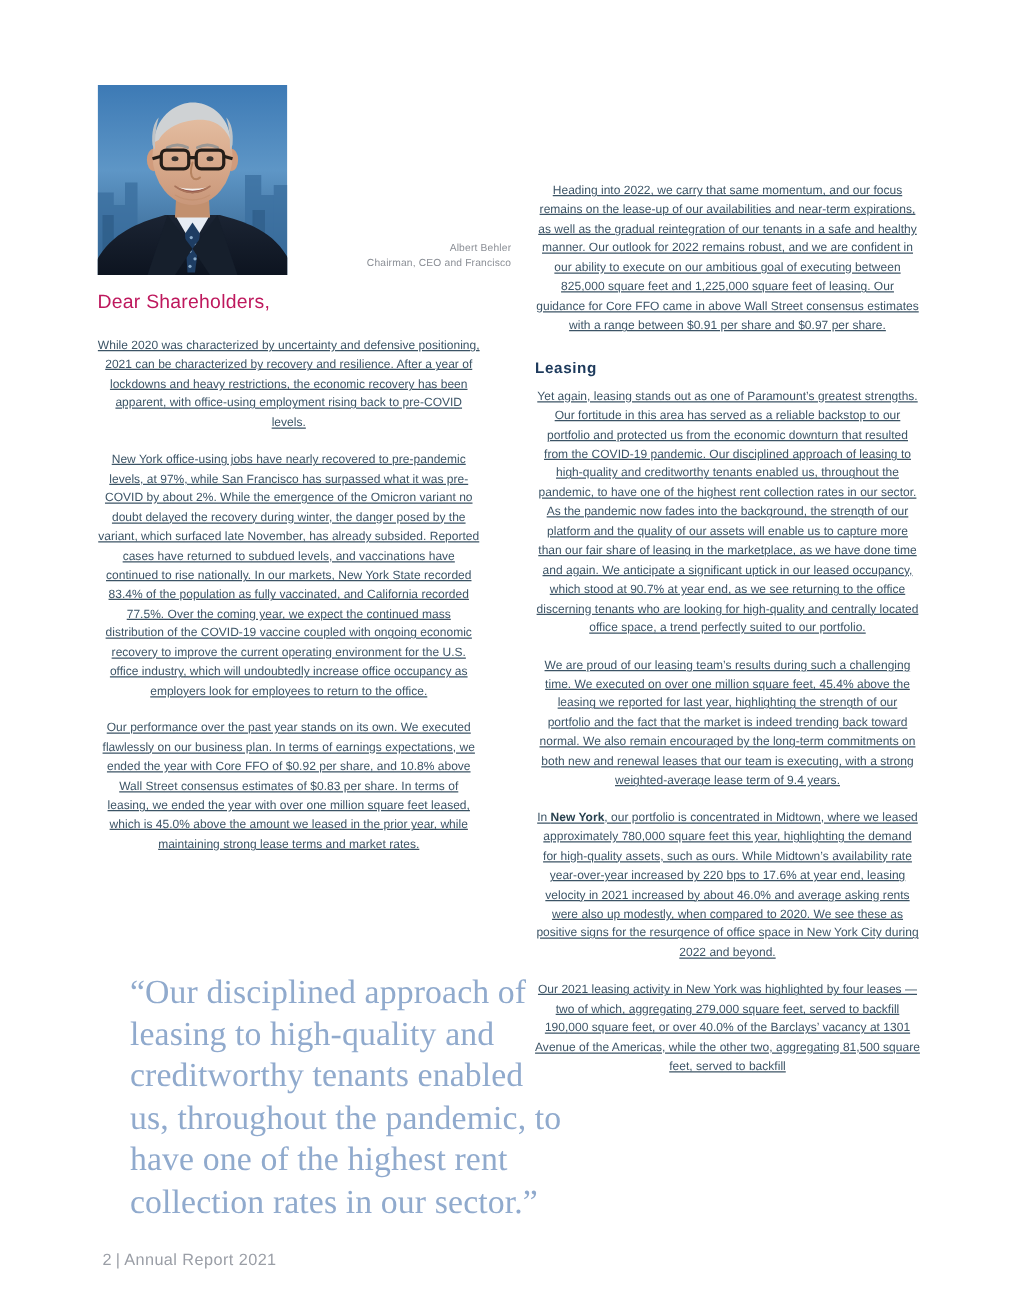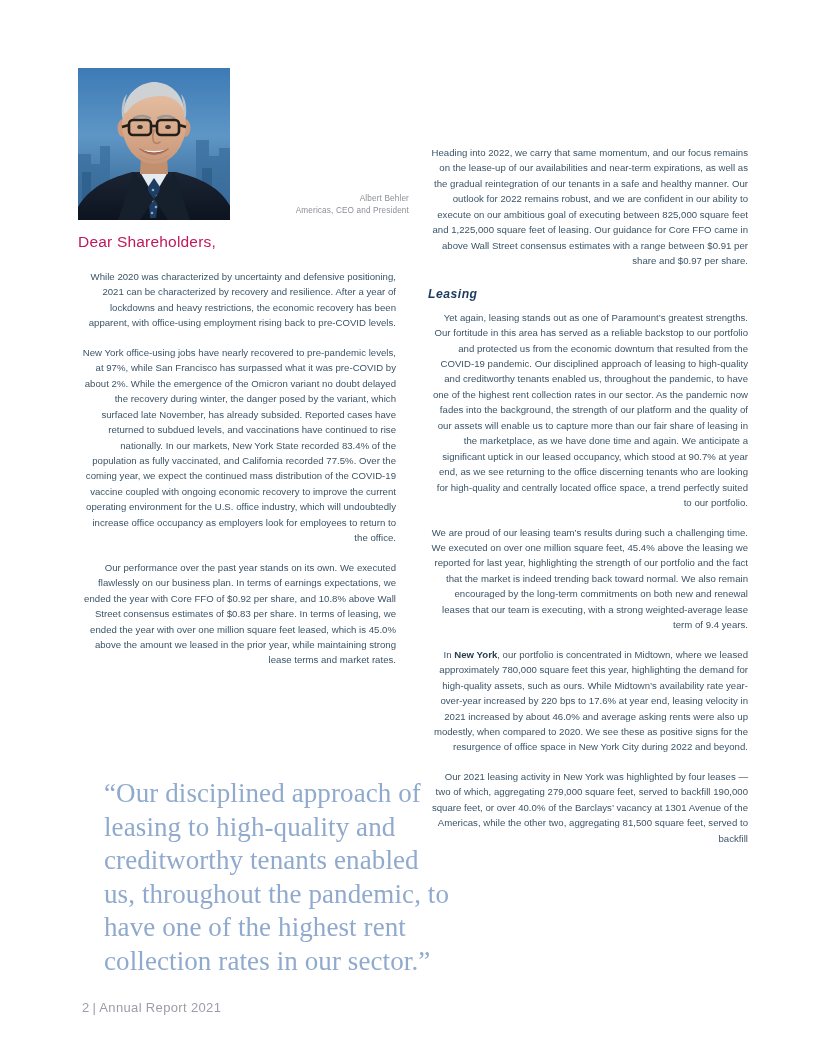--- a/index.html
+++ b/index.html
@@ -59,30 +59,30 @@
     margin: 0 0 17px 0;
     font-weight: 400;
   }
 
   .section-head {
     color: #1d3a5c;
     font-size: 12.2px;
     font-weight: bold;
     letter-spacing: 0.5px;
     margin: 18px 0 9px 0;
-    font-style: italic;
   }
 
   p.body {
     color: #3c5466;
     font-size: 9.6px;
     line-height: 15.45px;
-    margin: 0 0 14px 0;
+    margin: 0 12px 14px 0;
     letter-spacing: 0.02px;
-    text-align: right;
+    text-align: center;
+    text-decoration: underline;
   }
   p.body:last-child { margin-bottom: 0; }
   p.body b { font-weight: bold; color: #28414f; }
 
   
   .pullquote {
     position: absolute;
     left: 64px;
     top: 750px;
     width: 350px;
@@ -197,21 +197,21 @@
         <path d="M 65 82 q 11 5 22 0 q -11 2 -22 0 Z" fill="#f3f0ec"></path>
         <path d="M 62 81 q 14 10 28 0" stroke="#a8735a" stroke-width="1.3" fill="none" stroke-linecap="round"></path>
 
         <path d="M 62 88 q 14 8 28 0" stroke="#c08d6c" stroke-width="1.1" fill="none" opacity="0.6"></path>
       </g>
     </svg>
   </div>
 
   <div class="caption">
     <div>Albert Behler</div>
-    <div>Americas, CEO and President</div>
+    <div>Chairman, CEO and Francisco</div>
   </div>
 
   <div class="col col-left">
     <h1 class="salutation">Dear Shareholders,</h1>
     <p class="body">While 2020 was characterized by uncertainty and defensive positioning, 2021 can be characterized by recovery and resilience. After a year of lockdowns and heavy restrictions, the economic recovery has been apparent, with office-using employment rising back to pre-COVID levels.</p>
     <p class="body">New York office-using jobs have nearly recovered to pre-pandemic levels, at 97%, while San Francisco has surpassed what it was pre-COVID by about 2%. While the emergence of the Omicron variant no doubt delayed the recovery during winter, the danger posed by the variant, which surfaced late November, has already subsided. Reported cases have returned to subdued levels, and vaccinations have continued to rise nationally. In our markets, New York State recorded 83.4% of the population as fully vaccinated, and California recorded 77.5%. Over the coming year, we expect the continued mass distribution of the COVID-19 vaccine coupled with ongoing economic recovery to improve the current operating environment for the U.S. office industry, which will undoubtedly increase office occupancy as employers look for employees to return to the office.</p>
     <p class="body">Our performance over the past year stands on its own. We executed flawlessly on our business plan. In terms of earnings expectations, we ended the year with Core FFO of $0.92 per share, and 10.8% above Wall Street consensus estimates of $0.83 per share. In terms of leasing, we ended the year with over one million square feet leased, which is 45.0% above the amount we leased in the prior year, while maintaining strong lease terms and market rates.</p>
   </div>
 
   <blockquote class="pullquote">“Our disciplined approach of leasing to high-quality and creditworthy tenants enabled us, throughout the pandemic, to have one of the highest rent collection rates in our sector.”</blockquote>

